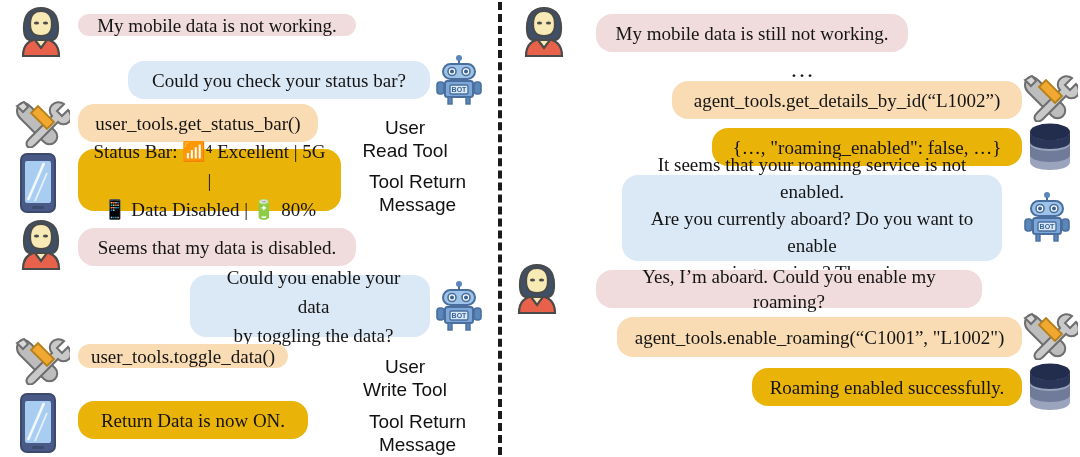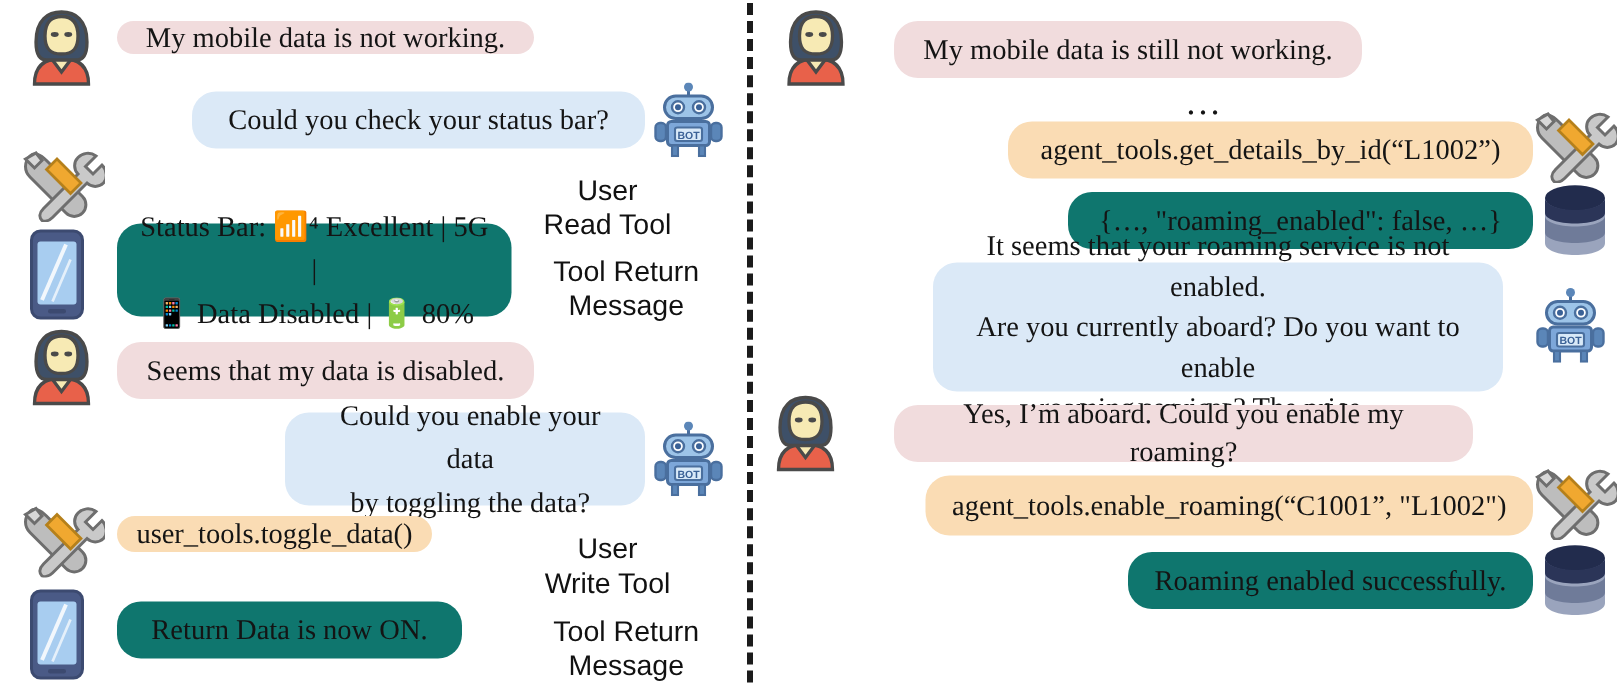--- a/index.html
+++ b/index.html
@@ -33,21 +33,21 @@
     line-height: 25px;
     text-align: center;
     display: flex;
     align-items: center;
     justify-content: center;
     padding: 6px 14px;
   }
   .b-user  { background: #f1dcdd; }
   .b-bot   { background: #dbe9f7; }
   .b-tool  { background: #fadcb4; }
-  .b-ret   { background: #0f766e; }
+  .b-ret   { background: #eab308; }
 
   
   .anno {
     position: absolute;
     font-family: "Liberation Sans", sans-serif;
     font-size: 19px;
     line-height: 23px;
     color: #111111;
     text-align: center;
     white-space: pre-line;
@@ -122,20 +122,23 @@
         <path d="M3 6 L10 2 L14 7 L9 12 Z" fill="#d8d8d8"></path>
       </g>
       <g stroke="#6e6e6e" stroke-width="2">
         <path d="M50 4 C46 1 41 2 38 5 C35 8 35 13 38 16 L15 39 C12 42 12 45 14 47 C16 48 19 47 21 45 L44 22 C47 25 52 25 55 22 C58 19 57 13 54 10 L48 16 L43 11 Z" fill="#c9c9c9"></path>
       </g>
       <g stroke="#b5801b" stroke-width="1.8">
         <path d="M17 13 L24 6 L40 22 L33 29 Z" fill="#f0a830"></path>
       </g>
     </svg>
   </div>
+  <div class="bubble b-tool" style="left:78px; top:104px; width:240px; height:38px;">
+    <span>user_tools.get_status_bar()</span>
+  </div>
   <div class="anno" style="left:333px; top:105px; width:144px;">User
 Read Tool</div>
 
   <div class="icon" style="left:18px; top:152px;">
     <svg width="40" height="62" viewBox="0 0 40 62">
       <rect x="3" y="2" width="34" height="58" rx="6" fill="#4a5a86" stroke="#3c4a70" stroke-width="2"></rect>
       <rect x="7" y="9" width="26" height="42" rx="2" fill="#a8cdf0"></rect>
       <path d="M10 48 L26 11" stroke="#ffffff" stroke-width="2.6" opacity="0.85"></path>
       <path d="M17 49 L29 21" stroke="#ffffff" stroke-width="1.8" opacity="0.7"></path>
       <rect x="14" y="54" width="12" height="3" rx="1.5" fill="#3c4a70"></rect>

